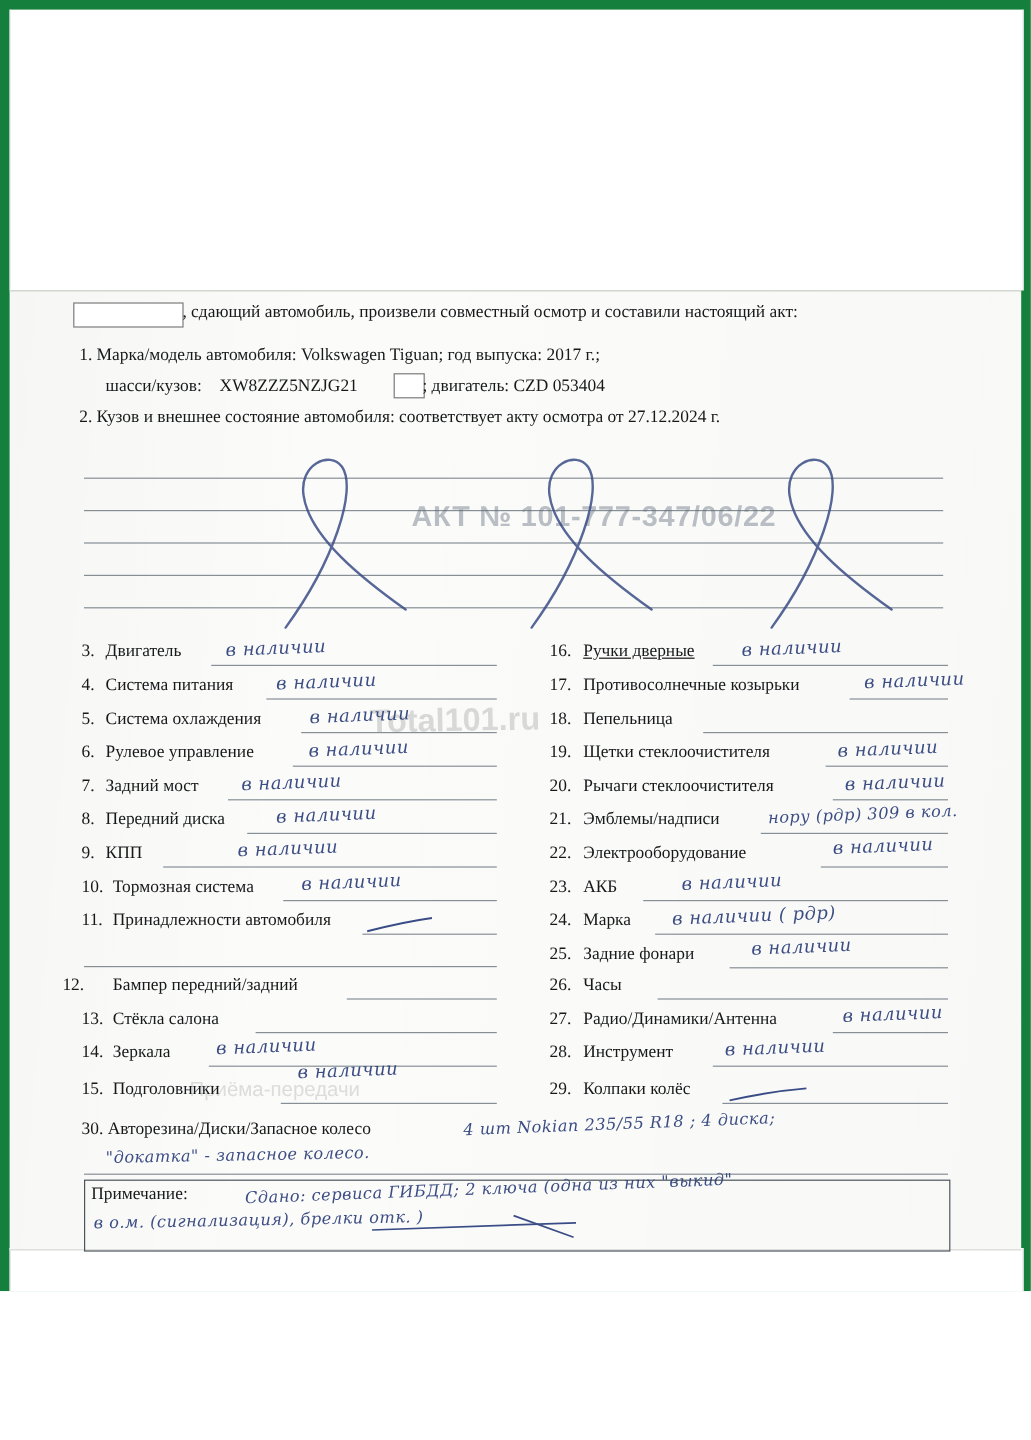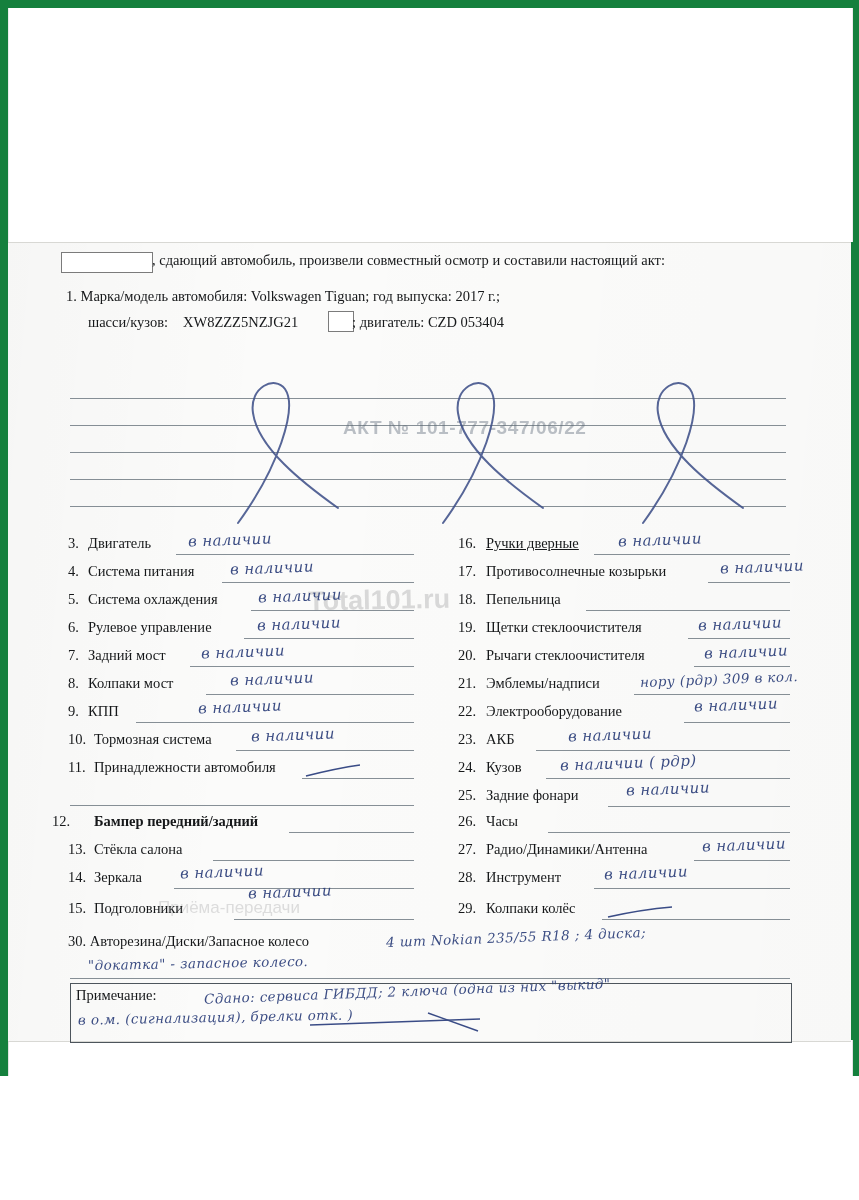--- a/index.html
+++ b/index.html
@@ -93,21 +93,21 @@
     pointer-events: none;
   }
   .wm {
     position: absolute;
     color: #c9c9c9;
     font-family: "Liberation Sans", sans-serif;
     white-space: nowrap;
     pointer-events: none;
   }
   .wm.big {
-    font-size: 19px;
+    font-size: 24px;
     letter-spacing: .6px;
     color: #c4c7cb;
   }
   .wm.bold {
     font-weight: bold;
     color: #b9bec4;
   }
   .wm.center-logo {
     font-size: 27px;
     font-weight: bold;
@@ -136,20 +136,21 @@
     <div class="blankbox" style="left:53px; top:9px; width:90px; height:19px;"></div>
     <div class="txt" style="left:144px; top:9px;">, сдающий автомобиль, произвели совместный осмотр и составили настоящий акт:</div>
 
     <div class="txt" style="left:58px; top:45px;">1. Марка/модель автомобиля: Volkswagen Tiguan; год выпуска: 2017 г.;</div>
 
     <div class="txt" style="left:80px; top:71px;">шасси/кузов:</div>
     <div class="txt" style="left:175px; top:71px;">XW8ZZZ5NZJG21</div>
     <div class="blankbox" style="left:320px; top:68px; width:24px; height:19px;"></div>
     <div class="txt" style="left:344px; top:71px;">; двигатель:  CZD 053404</div>
 
+    <div class="txt" style="left:58px; top:97px;">2. Кузов и внешнее состояние автомобиля: соответствует акту осмотра от 27.12.2024 г.</div>
 
     <div class="wm big bold" style="left:335px; top:174px;">АКТ № 101-777-347/06/22</div>
     <div class="wm center-logo" style="left:300px; top:342px; transform:rotate(-1deg);">Total101.ru</div>
     <div class="wm" style="left:150px; top:655px; font-size:17px; color:#dcdcdc;">Приёма-передачи</div>
 
     <div class="ln" style="left:62px; top:155px; width:716px;"></div>
     <div class="ln" style="left:62px; top:182px; width:716px;"></div>
     <div class="ln" style="left:62px; top:209px; width:716px;"></div>
     <div class="ln" style="left:62px; top:236px; width:716px;"></div>
     <div class="ln" style="left:62px; top:263px; width:716px;"></div>
@@ -181,21 +182,21 @@
     <div class="txt" style="left:80px; top:376px;">Рулевое управление</div>
     <div class="ln" style="left:236px; top:395px; width:170px;"></div>
     <div class="hw" style="left:249px; top:372px;">в наличии</div>
 
     <div class="txt" style="left:60px; top:404px;">7.</div>
     <div class="txt" style="left:80px; top:404px;">Задний мост</div>
     <div class="ln" style="left:182px; top:423px; width:224px;"></div>
     <div class="hw" style="left:193px; top:400px;">в наличии</div>
 
     <div class="txt" style="left:60px; top:432px;">8.</div>
-    <div class="txt" style="left:80px; top:432px;">Колпаки мост</div>
+    <div class="txt" style="left:80px; top:432px;">Передний диска</div>
     <div class="ln" style="left:198px; top:451px; width:208px;"></div>
     <div class="hw" style="left:222px; top:427px;">в наличии</div>
 
     <div class="txt" style="left:60px; top:460px;">9.</div>
     <div class="txt" style="left:80px; top:460px;">КПП</div>
     <div class="ln" style="left:128px; top:479px; width:278px;"></div>
     <div class="hw" style="left:190px; top:455px;">в наличии</div>
 
     <div class="txt" style="left:60px; top:488px;">10.</div>
     <div class="txt" style="left:86px; top:488px;">Тормозная система</div>
@@ -204,21 +205,21 @@
 
     <div class="txt" style="left:60px; top:516px;">11.</div>
     <div class="txt" style="left:86px; top:516px;">Принадлежности автомобиля</div>
     <div class="ln" style="left:294px; top:535px; width:112px;"></div>
     <div class="ln" style="left:62px; top:562px; width:344px;"></div>
     <svg class="scrib" style="left:296px; top:519px;" width="60" height="20" viewBox="0 0 60 20">
       <path d="M2 14 C 18 10, 34 6, 56 3" fill="none" stroke="#3a4c86" stroke-width="1.6"></path>
     </svg>
 
     <div class="txt" style="left:44px; top:570px;">12.</div>
-    <div class="txt" style="left:86px; top:570px;font-weight:bold;">Бампер передний/задний</div>
+    <div class="txt" style="left:86px; top:570px;">Бампер передний/задний</div>
     <div class="ln" style="left:281px; top:589px; width:125px;"></div>
 
     <div class="txt" style="left:60px; top:598px;">13.</div>
     <div class="txt" style="left:86px; top:598px;">Стёкла салона</div>
     <div class="ln" style="left:205px; top:617px; width:201px;"></div>
 
     <div class="txt" style="left:60px; top:626px;">14.</div>
     <div class="txt" style="left:86px; top:626px;">Зеркала</div>
     <div class="ln" style="left:166px; top:645px; width:240px;"></div>
     <div class="hw" style="left:172px; top:620px;">в наличии</div>
@@ -261,21 +262,21 @@
     <div class="txt" style="left:478px; top:460px;">Электрооборудование</div>
     <div class="ln" style="left:676px; top:479px; width:106px;"></div>
     <div class="hw" style="left:686px; top:453px;">в наличии</div>
 
     <div class="txt" style="left:450px; top:488px;">23.</div>
     <div class="txt" style="left:478px; top:488px;">АКБ</div>
     <div class="ln" style="left:528px; top:507px; width:254px;"></div>
     <div class="hw" style="left:560px; top:483px;">в наличии</div>
 
     <div class="txt" style="left:450px; top:516px;">24.</div>
-    <div class="txt" style="left:478px; top:516px;">Кузов</div>
+    <div class="txt" style="left:478px; top:516px;">Марка</div>
     <div class="ln" style="left:538px; top:535px; width:244px;"></div>
     <div class="hw" style="left:552px; top:511px;">в наличии ( рдр)</div>
 
     <div class="txt" style="left:450px; top:544px;">25.</div>
     <div class="txt" style="left:478px; top:544px;">Задние фонари</div>
     <div class="ln" style="left:600px; top:563px; width:182px;"></div>
     <div class="hw" style="left:618px; top:537px;">в наличии</div>
 
     <div class="txt" style="left:450px; top:570px;">26.</div>
     <div class="txt" style="left:478px; top:570px;">Часы</div>

